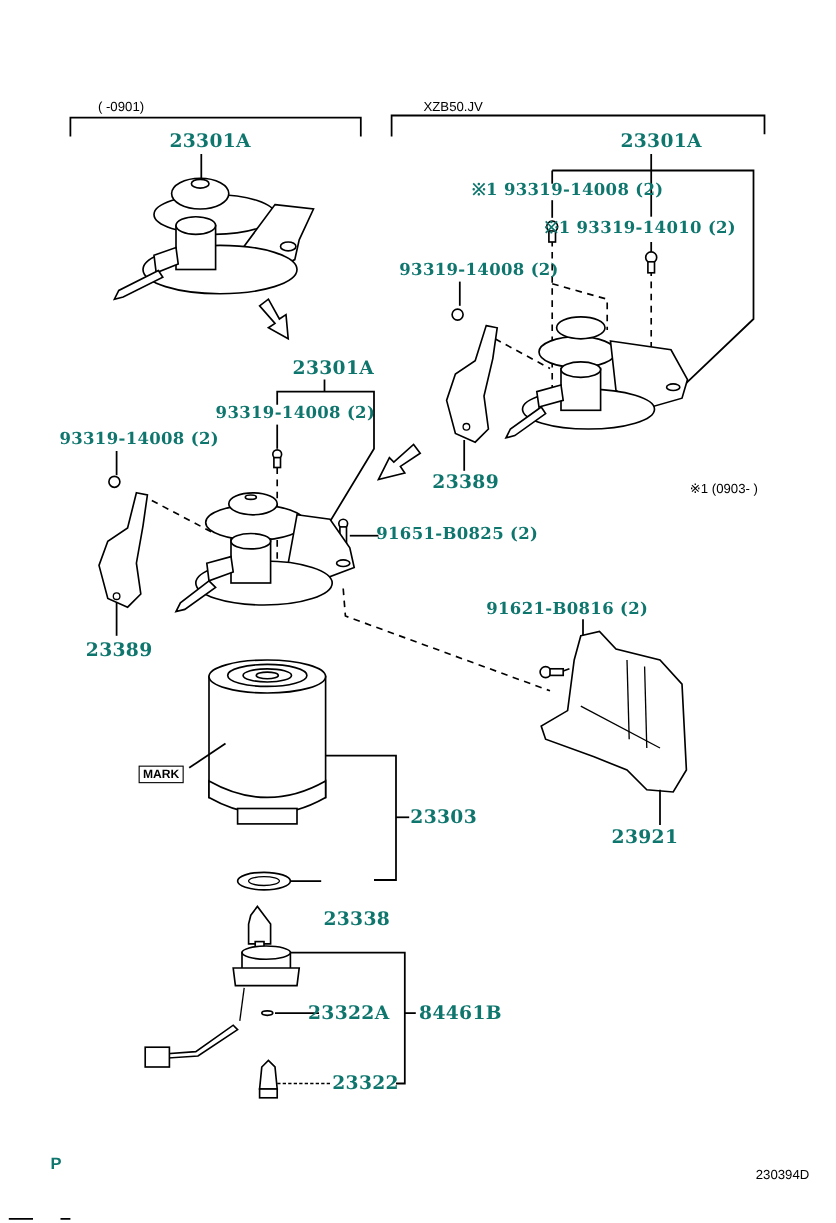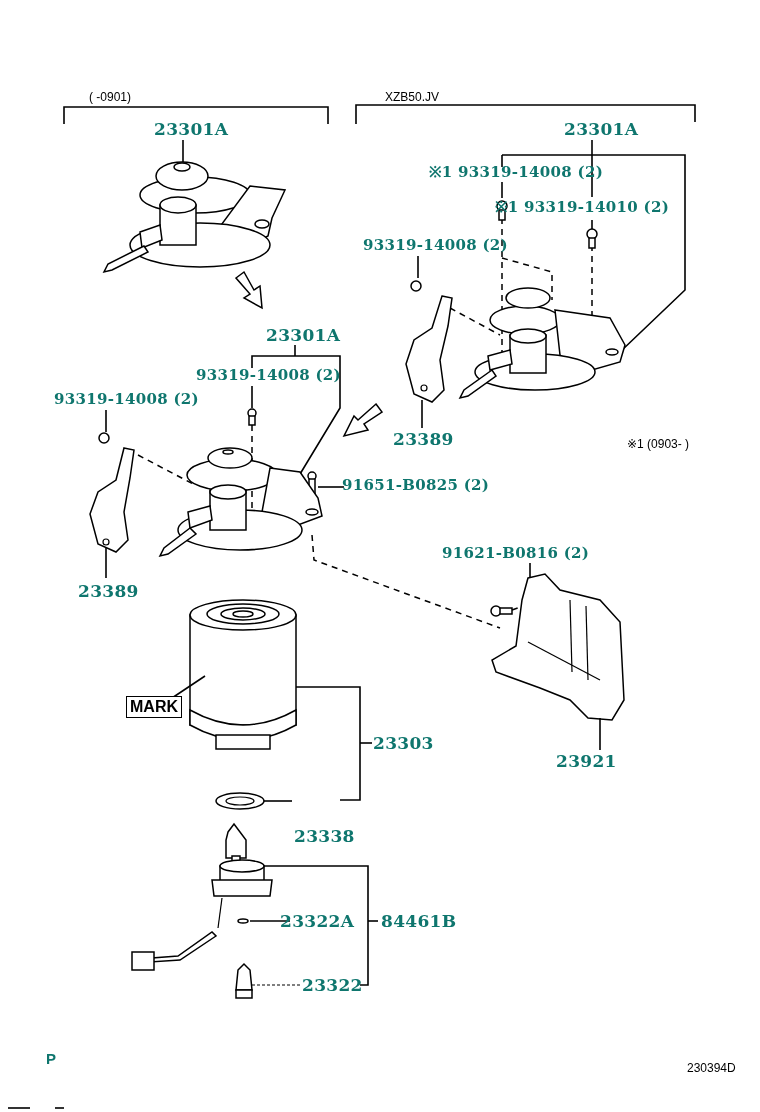--- a/index.html
+++ b/index.html
@@ -1,21 +1,21 @@
 <!DOCTYPE html>
 <html><head>
 <meta charset="utf-8">
 <style>
   html, body { margin:0; padding:0; background:#ffffff; }
   body { width:760px; height:1112px; position:relative; overflow:hidden; font-family:"DejaVu Sans Mono","Liberation Mono",monospace; color:#000; }
   #diagram { position:absolute; left:0; top:0; width:760px; height:1112px; }
   .lbl { position:absolute; font-family:"DejaVu Serif","Liberation Serif",serif; font-weight:bold; font-size:15px; letter-spacing:0.3px; white-space:nowrap; line-height:1; color:#0f766e; }
   .lbl.big { font-size:17px; }
   .small { position:absolute; font-family:"Liberation Sans","DejaVu Sans",sans-serif; font-size:12px; white-space:nowrap; line-height:1; color:#000;margin-left:25px; }
-  .markbox { position:absolute; border:1.5px solid #000; font-family:"Liberation Sans","DejaVu Sans",sans-serif; font-size:16px; font-weight:bold; padding:1px 3px; line-height:1.1; background:#fff; }
+  .markbox { position:absolute; border:1.5px solid #000; font-family:"Liberation Sans","DejaVu Sans",sans-serif; font-size:11px; font-weight:bold; padding:1px 3px; line-height:1.1; background:#fff; }
   svg .ln { stroke:#000; stroke-width:1.6; fill:none; }
   svg .thin { stroke:#000; stroke-width:1.2; fill:none; }
   svg .dash { stroke:#000; stroke-width:1.5; fill:none; stroke-dasharray:6 5; }
   svg .part { stroke:#000; stroke-width:1.5; fill:#fff; }
 </style>
 </head>
 <body>
 
 <svg id="diagram" viewBox="0 0 760 1112" xmlns="http://www.w3.org/2000/svg">
 

